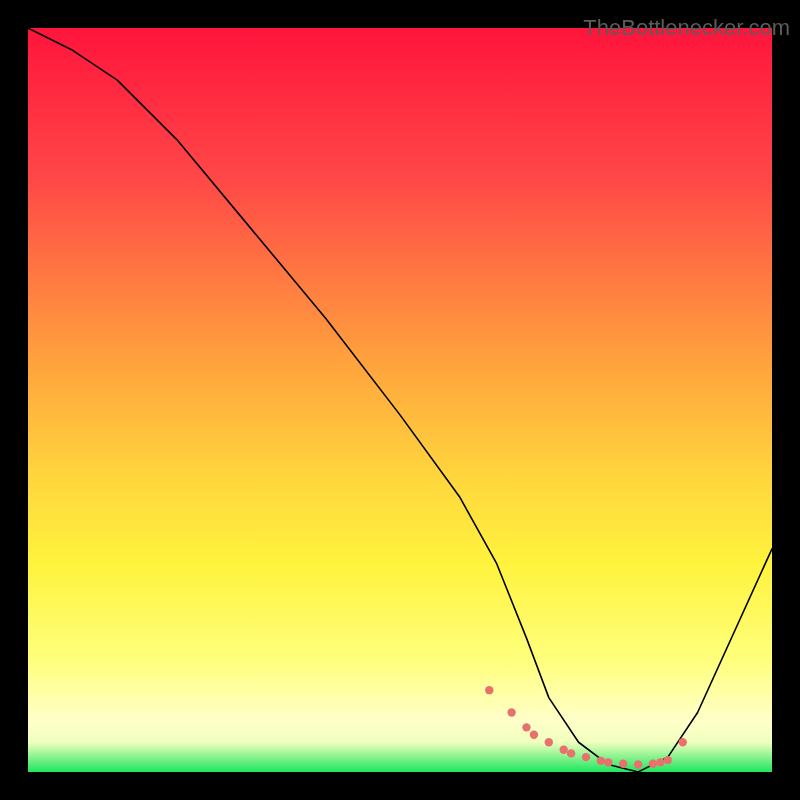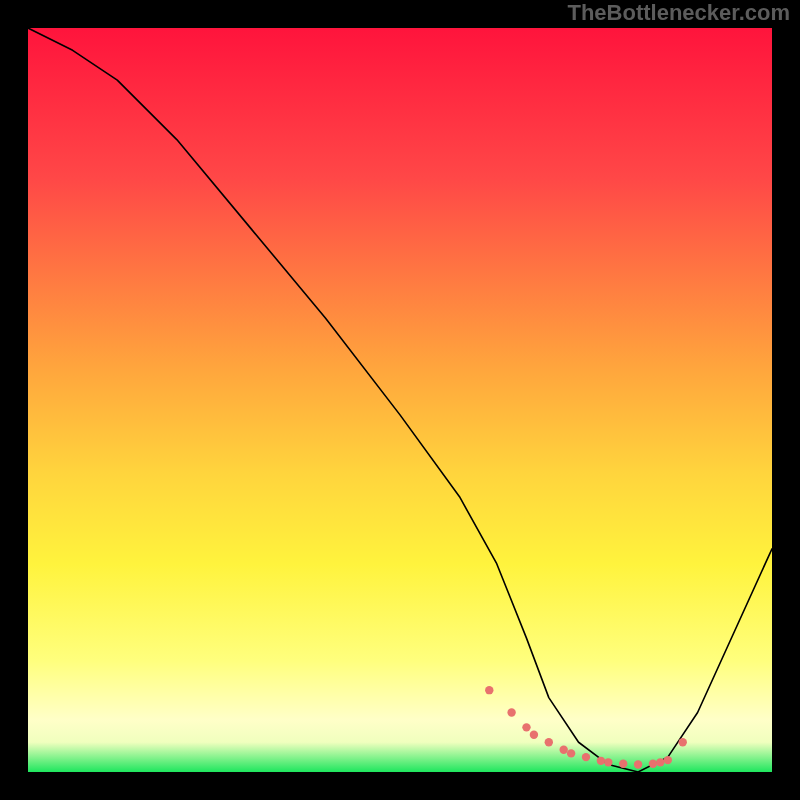--- a/index.html
+++ b/index.html
@@ -7,25 +7,25 @@
     padding: 0;
     width: 800px;
     height: 800px;
     background: #000;
     position: relative;
     overflow: hidden;
     font-family: Arial, sans-serif;
   }
   .watermark {
     position: absolute;
-    top: 0;
+    top: 15px;
     right: 10px;
     color: #5c5c5c;
     font-size: 22px;
-    font-weight: bold;
+    font-weight: normal;
     z-index: 10;
     margin-left: 32px;
   }
   .plot-area {
     position: absolute;
     top: 28px;
     left: 28px;
     width: 744px;
     height: 744px;
   }

